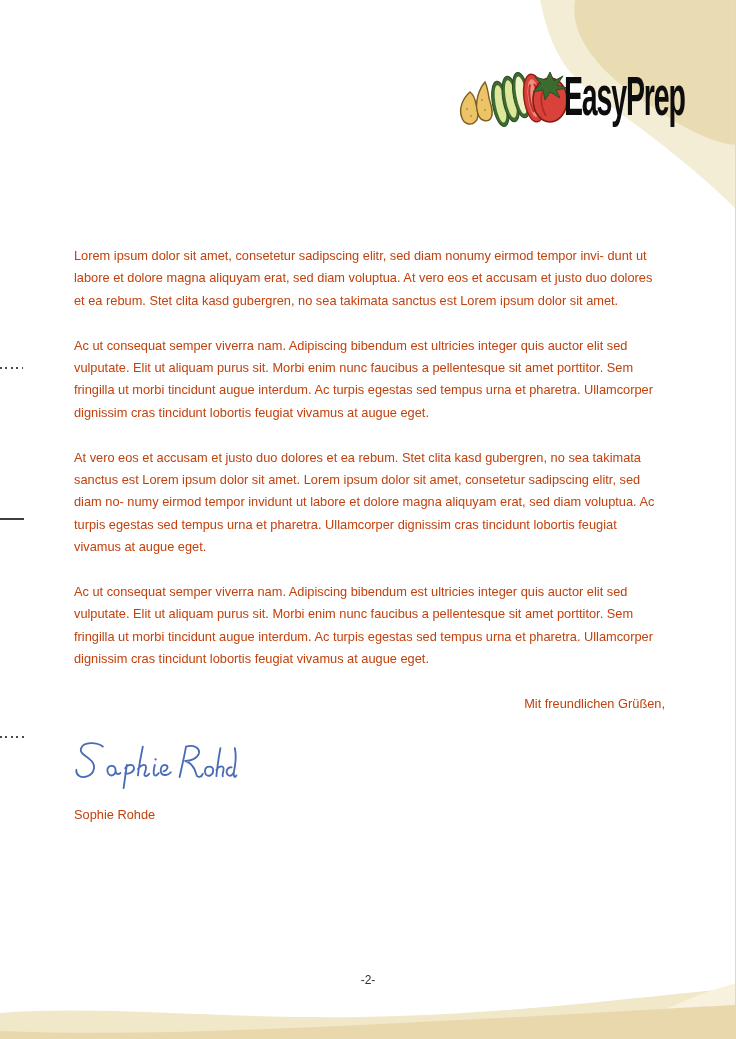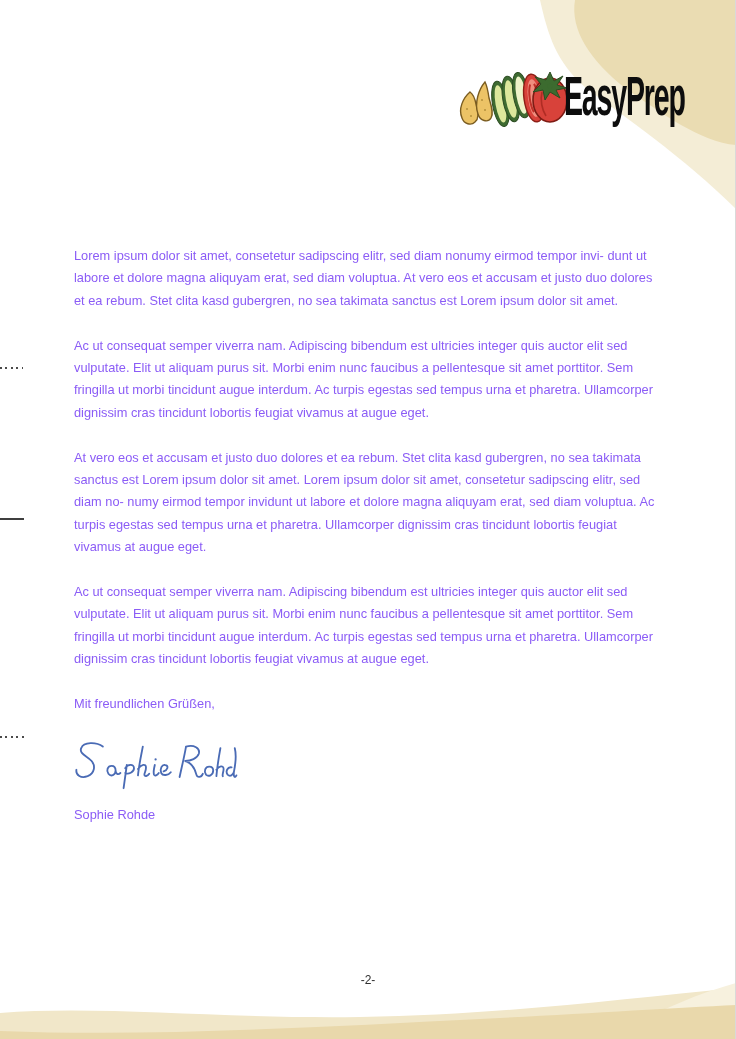--- a/index.html
+++ b/index.html
@@ -19,24 +19,24 @@
     letter-spacing:-2px;transform:scaleX(.57) scaleY(1.12);transform-origin:left center;
     white-space:nowrap;line-height:1;margin-left:-4px;
   }
   
   .fold-mark{position:absolute;left:0;height:2px;
     background:repeating-linear-gradient(90deg,#4a4a4a 0 2px,transparent 2px 5.5px);}
   .punch-mark{position:absolute;left:0;height:2px;background:#3f3f3f;}
   
   .letter-body{
     position:absolute;left:74px;top:245px;width:591px;
-    font-size:12.8px;line-height:22.4px;color:#8b5cf6;
+    font-size:12.8px;line-height:22.4px;color:#c2410c;
   }
   .letter-body p{margin:0 0 22.4px 0;}
-  .closing{margin:0 0 8px 0;}
+  .closing{margin:0 0 8px 0;text-align:right;}
   .signature-wrap{height:56px;margin:2px 0 10px 0;}
   .sender-line{line-height:22.4px;}
   .page-number{
     position:absolute;left:0;top:973px;width:736px;text-align:center;
     font-size:12px;color:#2f2f2f;
   }
 </style>
 </head>
 <body>
 

